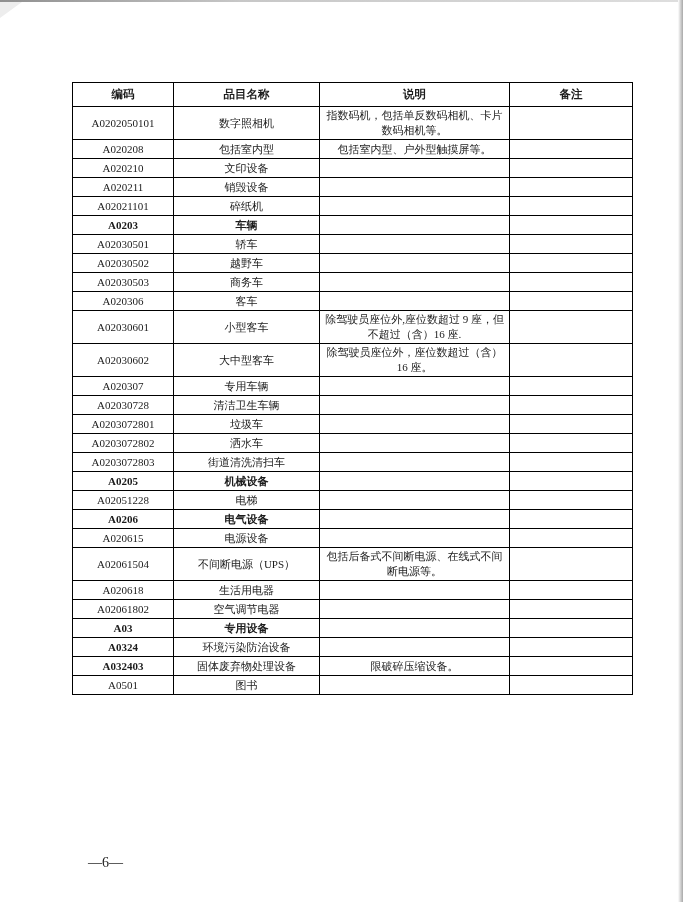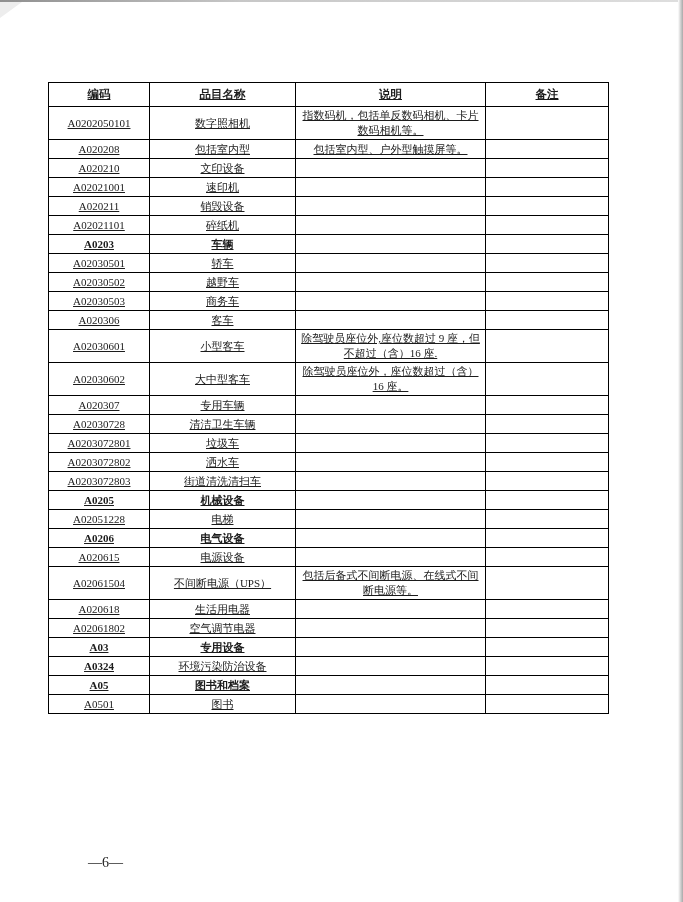--- a/index.html
+++ b/index.html
@@ -14,22 +14,22 @@
   }
   .scan-edge-right {
     position:absolute; top:0; right:0; width:5px; height:902px;
     background:linear-gradient(to right,#ffffff,#cfcfcf 55%,#a8a8a8);
   }
   .scan-corner {
     position:absolute; top:2px; left:0; width:0; height:0;
     border-top:16px solid #ededed; border-right:22px solid transparent;
   }
   table.catalog {
-    position:absolute; left:48px; top:82px; width:560px;
-    border-collapse:collapse; table-layout:fixed;text-decoration:underline;
+    position:absolute; left:72px; top:82px; width:560px;
+    border-collapse:collapse; table-layout:fixed;
   }
   .catalog col.c-code   { width:101px; }
   .catalog col.c-name   { width:146px; }
   .catalog col.c-desc   { width:190px; }
   .catalog col.c-remark { width:123px; }
   .catalog th, .catalog td {
     border:1px solid #000; text-align:center; vertical-align:middle;
     font-size:11px; line-height:15px; padding:1px 4px; overflow:hidden;
     word-break:break-all;
   }
@@ -77,26 +77,20 @@
     <td class="cell-desc">包括室内型、户外型触摸屏等。</td>
     <td class="cell-remark"></td>
   </tr>
       <tr>
     <td class="cell-code">A020210</td>
     <td class="cell-name">文印设备</td>
     <td class="cell-desc"></td>
     <td class="cell-remark"></td>
   </tr>
       <tr>
-    <td class="cell-code">A02021001</td>
-    <td class="cell-name">速印机</td>
-    <td class="cell-desc"></td>
-    <td class="cell-remark"></td>
-  </tr>
-      <tr>
     <td class="cell-code">A020211</td>
     <td class="cell-name">销毁设备</td>
     <td class="cell-desc"></td>
     <td class="cell-remark"></td>
   </tr>
       <tr>
     <td class="cell-code">A02021101</td>
     <td class="cell-name">碎纸机</td>
     <td class="cell-desc"></td>
     <td class="cell-remark"></td>
@@ -220,24 +214,24 @@
     <td class="cell-name">专用设备</td>
     <td class="cell-desc"></td>
     <td class="cell-remark"></td>
   </tr>
       <tr class="code-bold">
     <td class="cell-code">A0324</td>
     <td class="cell-name">环境污染防治设备</td>
     <td class="cell-desc"></td>
     <td class="cell-remark"></td>
   </tr>
-      <tr class="bold-row">
-    <td class="cell-code">A05</td>
-    <td class="cell-name">图书和档案</td>
-    <td class="cell-desc"></td>
+      <tr class="code-bold">
+    <td class="cell-code">A032403</td>
+    <td class="cell-name">固体废弃物处理设备</td>
+    <td class="cell-desc">限破碎压缩设备。</td>
     <td class="cell-remark"></td>
   </tr>
       <tr>
     <td class="cell-code">A0501</td>
     <td class="cell-name">图书</td>
     <td class="cell-desc"></td>
     <td class="cell-remark"></td>
   </tr>
     </tbody>
 </table>

